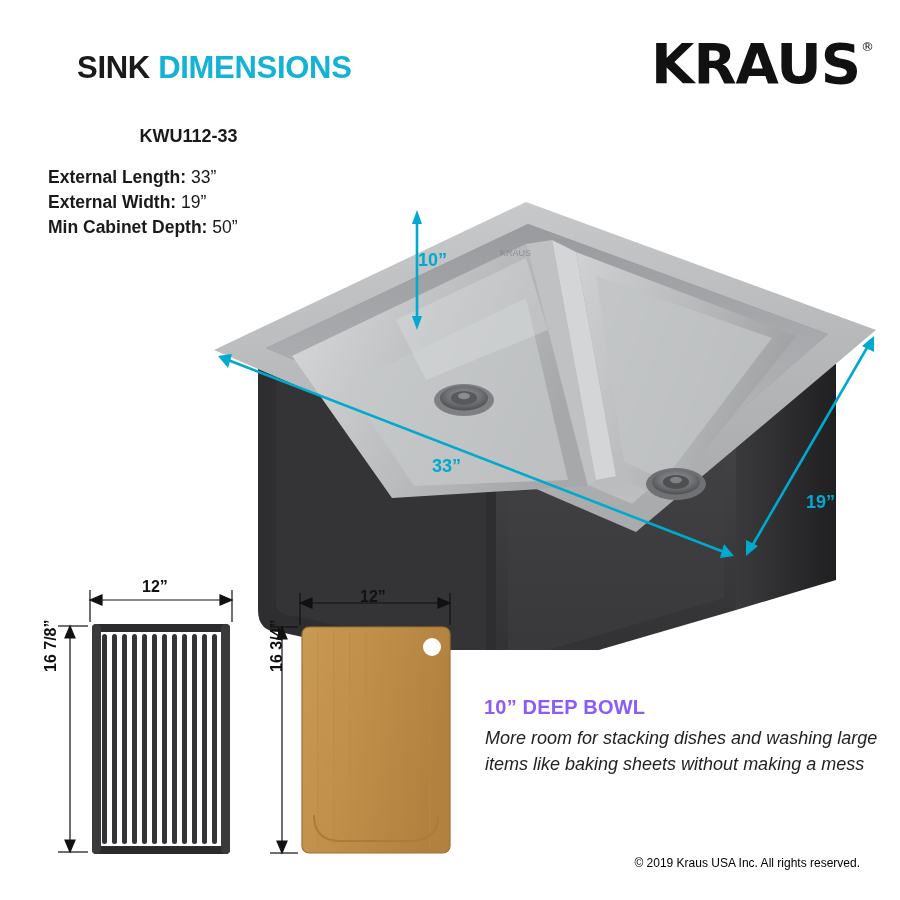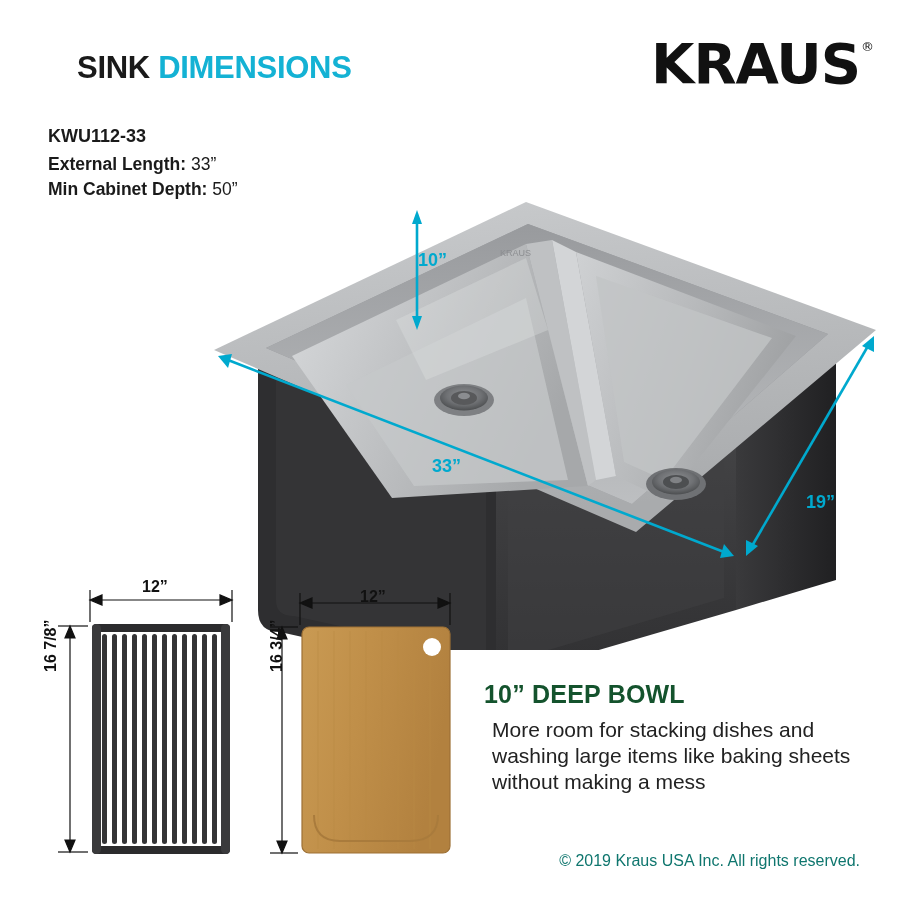--- a/index.html
+++ b/index.html
@@ -60,21 +60,22 @@
   .specs {
     position: absolute;
     left: 48px;
     top: 124px;
     font-size: 17.5px;
     line-height: 25px;
   }
   .specs .model {
     font-weight: bold;
     font-size: 18px;
-    margin-bottom: 3px;
+    margin-bottom: 16px;
+    text-align: right;
   }
   .specs .row { white-space: nowrap; }
   .specs .row b { font-weight: bold; }
   .specs .row span { font-weight: normal; }
 
   
   .sink-art {
     position: absolute;
     left: 196px;
     top: 180px;
@@ -121,40 +122,41 @@
   .board-art { position: absolute; left: 260px; top: 575px; width: 220px; height: 285px; }
 
   
   .deep-bowl {
     position: absolute;
     left: 484px;
     top: 680px;
     width: 400px;
   }
   .deep-bowl h3 {
-    margin: 0 0 6px 0;
-    font-size: 25px;
-    font-weight: bold;
-    color: #14532d;
+    margin: 16px 0 6px 0;
+    font-size: 20px;
+    font-weight: bold;
+    color: #8b5cf6;
     letter-spacing: 0.2px;
   }
   .deep-bowl p {
-    margin: 8px;
-    font-size: 21px;
+    margin: 1px;
+    font-size: 18px;
     line-height: 26px;
     color: #222222;
     font-weight: 300;
+    font-style: italic;
   }
 
   .copyright {
     position: absolute;
     right: 40px;
     bottom: 30px;
-    font-size: 16px;
-    color: #0f766e;
+    font-size: 12px;
+    color: #000000;
     white-space: nowrap;
   }
 </style>
 </head>
 <body>
 
 <div id="page">
 
   <div class="title">
     <span class="t1">SINK </span><span class="t2">DIMENSIONS</span>
@@ -164,20 +166,23 @@
     <div class="brand-word" style="position:relative;display:inline-block;">
       <span>KRAUS</span>
       <span class="brand-reg">®</span>
     </div>
   </div>
 
   <div class="specs">
     <div class="model">KWU112-33</div>
     <div class="row">
       <b>External Length:</b><span> 33”</span>
+    </div>
+    <div class="row">
+      <b>External Width:</b><span> 19”</span>
     </div>
     <div class="row">
       <b>Min Cabinet Depth:</b><span> 50”</span>
     </div>
   </div>
 
   <svg class="sink-art" viewBox="0 0 700 470">
     <defs>
       <linearGradient id="gradRimTop" x1="0" y1="0" x2="0.2" y2="1">
         <stop offset="0%" stop-color="#c9cbcd"></stop>

